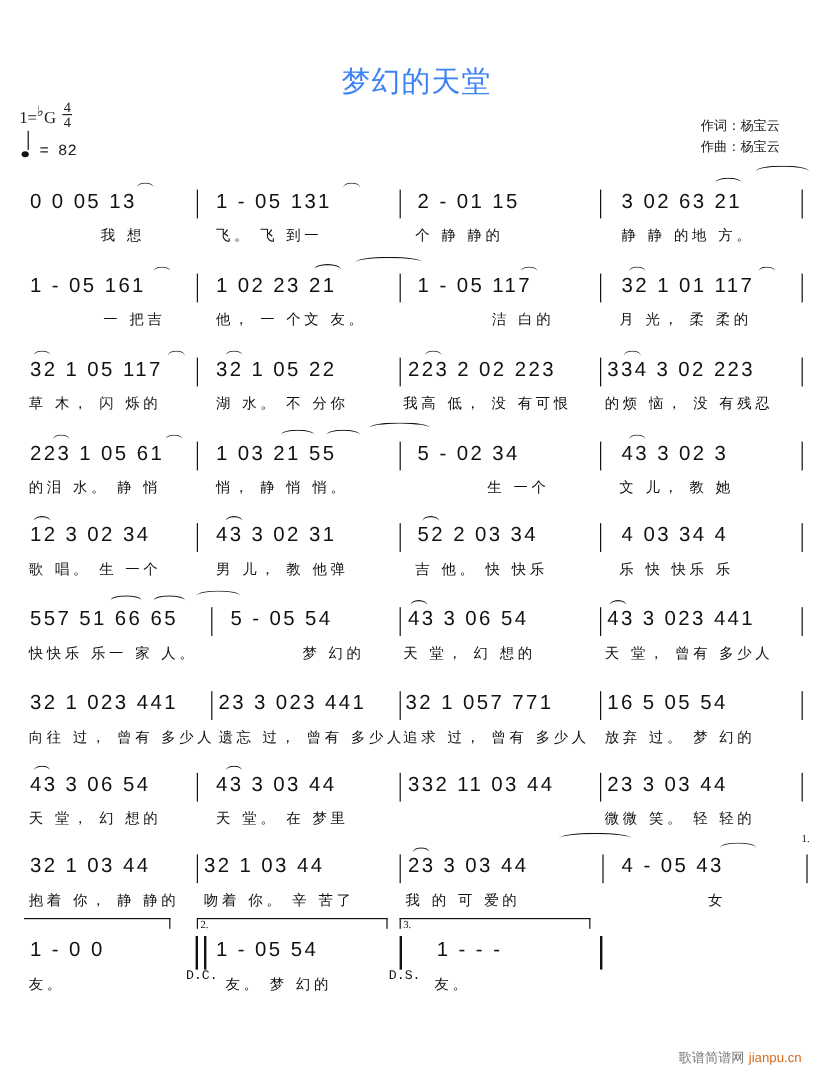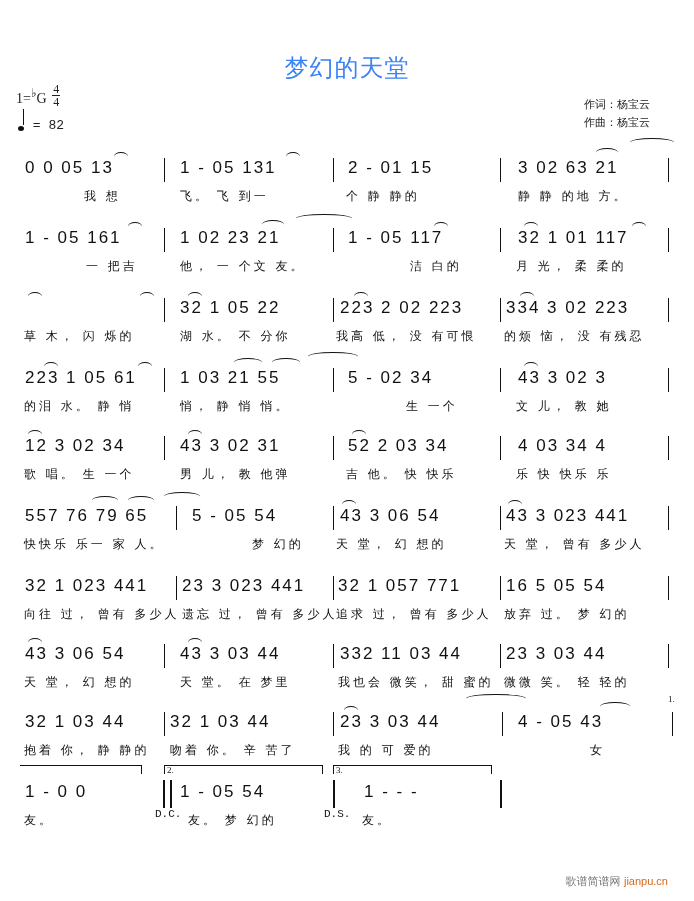--- a/index.html
+++ b/index.html
@@ -94,20 +94,21 @@
   <div class="lyrics" style="top:30px">
     <span class="ly" style="left:86px">一 把吉</span>
     <span class="ly" style="left:180px">他， 一 个文  友。</span>
     <span class="ly" style="left:410px">洁 白的</span>
     <span class="ly" style="left:516px">月  光， 柔  柔的</span>
   </div>
 </div>
 
 <div class="row" style="top:298px">
   <div class="notes">
+    <span class="measure" style="left:25px">32 1 05 117</span>
     <div class="barline" style="left:164px;top:0"></div>
     <span class="measure" style="left:180px">32 1 05 22</span>
     <div class="barline" style="left:333px;top:0"></div>
     <span class="measure" style="left:340px">223 2 02 223</span>
     <div class="barline" style="left:500px;top:0"></div>
     <span class="measure" style="left:506px">334 3 02 223</span>
     <div class="barline" style="left:668px;top:0"></div>
     <div class="slur" style="left:28px;top:-6px;width:14px"></div>
     <div class="slur" style="left:140px;top:-6px;width:14px"></div>
     <div class="slur" style="left:188px;top:-6px;width:14px"></div>
@@ -164,21 +165,21 @@
   <div class="lyrics" style="top:30px">
     <span class="ly" style="left:24px">歌  唱。 生 一个</span>
     <span class="ly" style="left:180px">男  儿， 教 他弹</span>
     <span class="ly" style="left:346px">吉  他。 快 快乐</span>
     <span class="ly" style="left:516px">乐  快 快乐 乐</span>
   </div>
 </div>
 
 <div class="row" style="top:506px">
   <div class="notes">
-    <span class="measure" style="left:25px">557 76 79 65</span>
+    <span class="measure" style="left:25px">557 51 66 65</span>
     <div class="barline" style="left:176px;top:0"></div>
     <span class="measure" style="left:192px">5 - 05 54</span>
     <div class="barline" style="left:333px;top:0"></div>
     <span class="measure" style="left:340px">43 3 06 54</span>
     <div class="barline" style="left:500px;top:0"></div>
     <span class="measure" style="left:506px">43 3 023 441</span>
     <div class="barline" style="left:668px;top:0"></div>
     <div class="slur" style="left:92px;top:-10px;width:26px"></div>
     <div class="slur" style="left:128px;top:-10px;width:26px"></div>
     <div class="slur" style="left:164px;top:-14px;width:36px"></div>
@@ -221,21 +222,20 @@
     <span class="measure" style="left:340px">332 11 03 44</span>
     <div class="barline" style="left:500px;top:0"></div>
     <span class="measure" style="left:506px">23 3 03 44</span>
     <div class="barline" style="left:668px;top:0"></div>
     <div class="slur" style="left:28px;top:-6px;width:14px"></div>
     <div class="slur" style="left:188px;top:-6px;width:14px"></div>
   </div>
   <div class="lyrics" style="top:30px">
     <span class="ly" style="left:24px">天  堂， 幻 想的</span>
     <span class="ly" style="left:180px">天  堂。 在 梦里</span>
-    <span class="ly" style="left:338px">我也会 微笑， 甜 蜜的</span>
     <span class="ly" style="left:504px">微微 笑。 轻 轻的</span>
   </div>
 </div>
 
 <div class="row" style="top:712px">
   <div class="notes">
     <span class="measure" style="left:25px">32 1 03 44</span>
     <div class="barline" style="left:164px;top:0"></div>
     <span class="measure" style="left:170px">32 1 03 44</span>
     <div class="barline" style="left:333px;top:0"></div>

